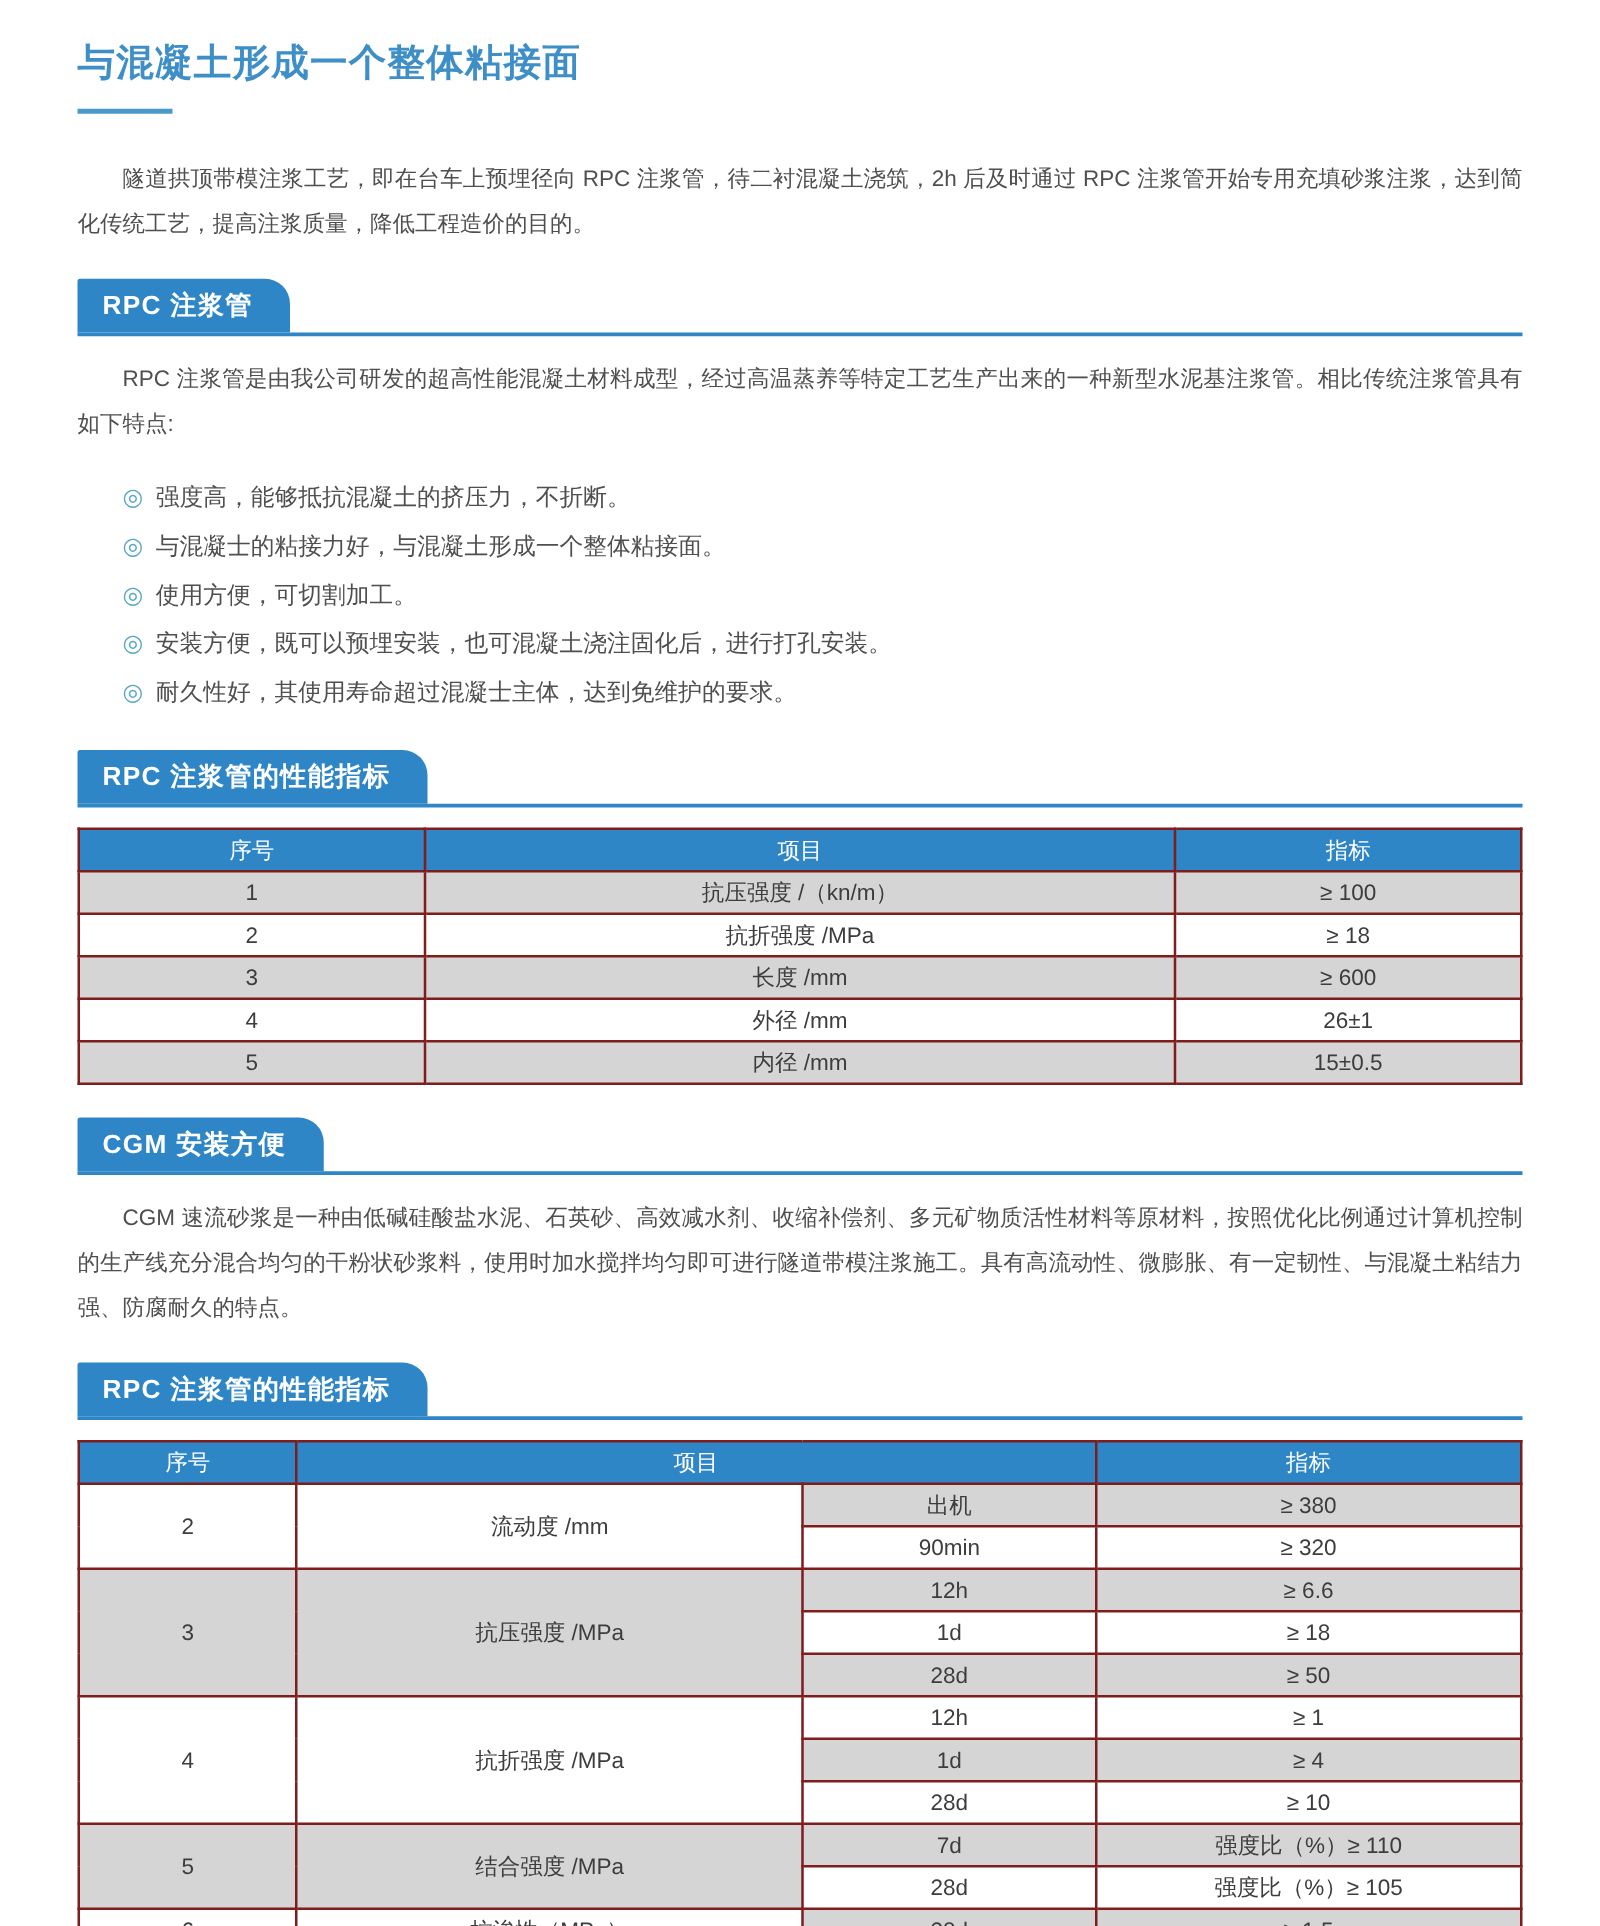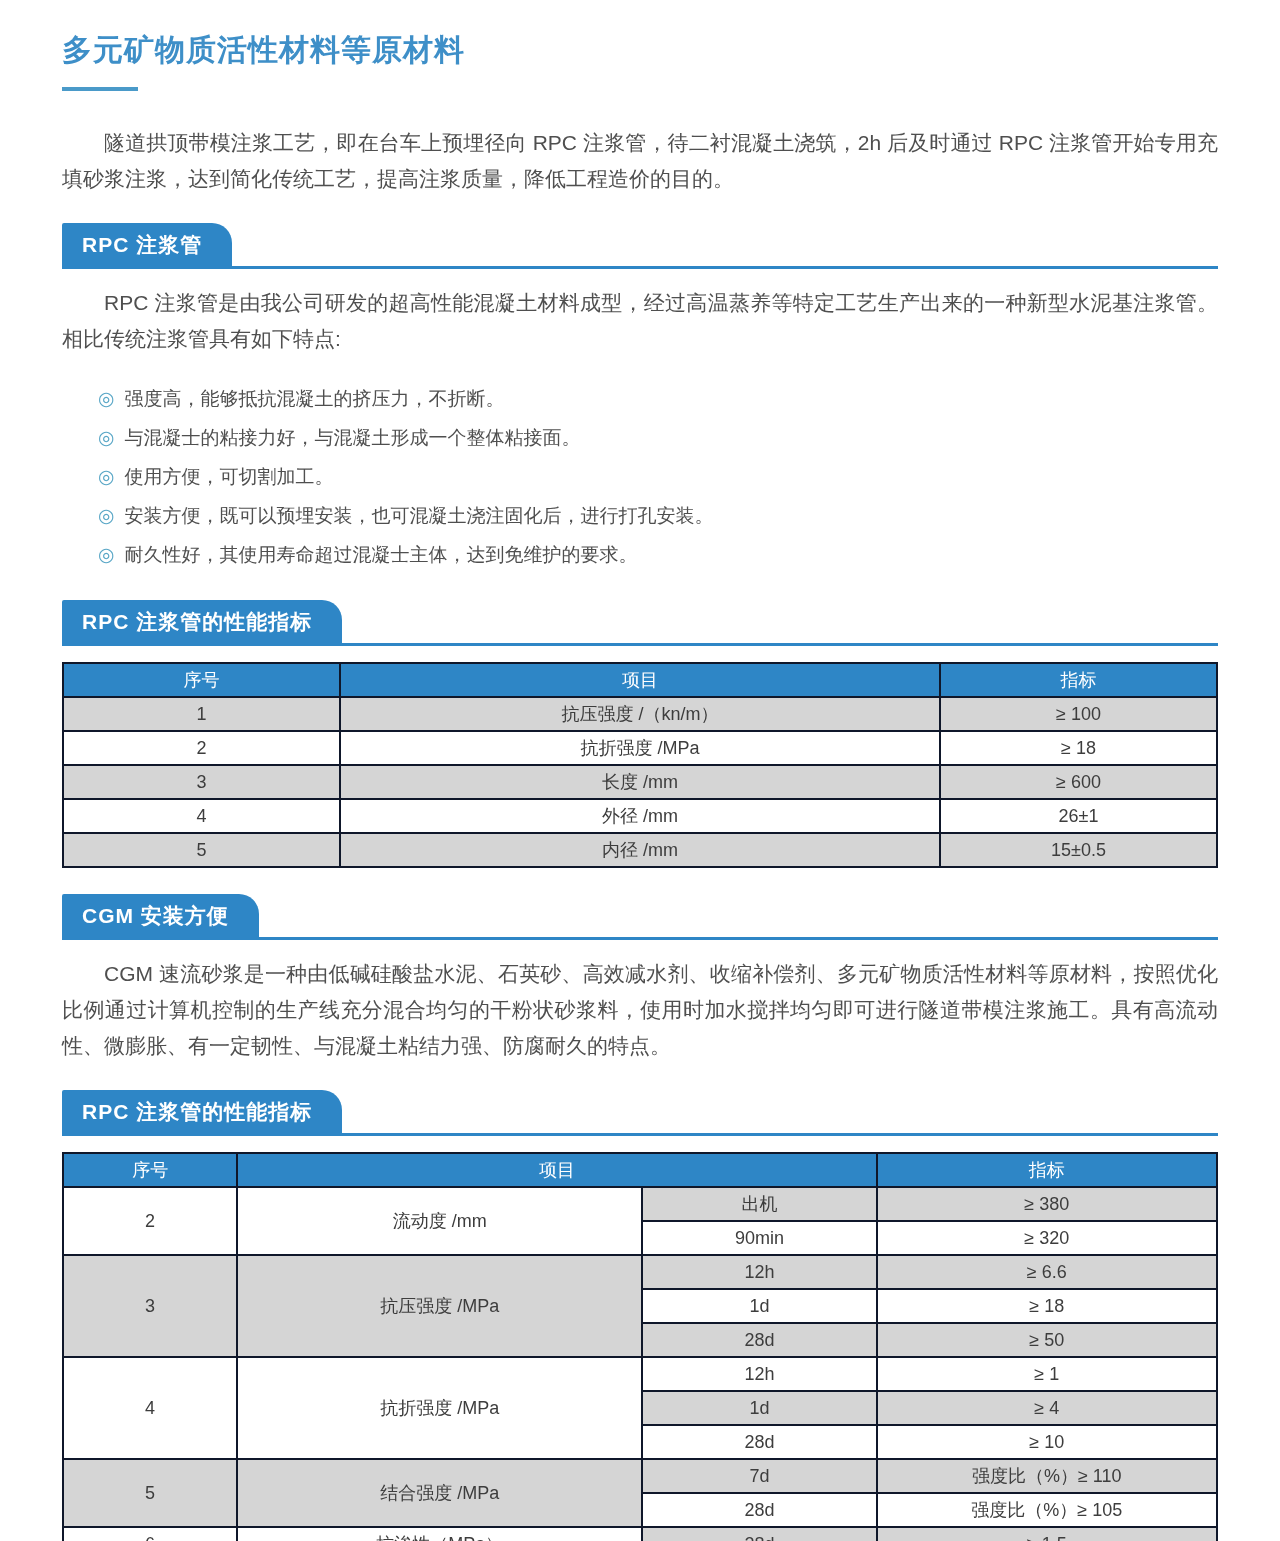--- a/index.html
+++ b/index.html
@@ -13,21 +13,21 @@
 
   .page-title {
     font-size:30px; font-weight:700; color:#3e8fc8;
     margin:6px 0 0 0; letter-spacing:1px;
   }
   .title-underline {
     width:76px; height:4px; background:#4a9ac9; margin:16px 0 34px 0;
   }
 
   .para {
-    font-size:21px; line-height:36px; color:#4f4f4f;
+    font-size:18px; line-height:36px; color:#4f4f4f;
     text-indent:2em; margin:0 0 22px 0; text-align:justify;
   }
 
   .badge-row {
     border-bottom:3px solid #2e86c6;
     margin:26px 0 16px 0; line-height:0;
   }
   .badge {
     display:inline-block; background:#2e86c6; color:#ffffff;
     font-size:21px; font-weight:700; line-height:26px;
@@ -42,34 +42,34 @@
     font-size:19px; line-height:39px; color:#4f4f4f;
   }
   .bullets .dot { color:#58a6c6; margin-right:10px; font-size:19px; }
 
   table.spec {
     width:100%; border-collapse:collapse; margin-top:14px;
     font-size:18px; color:#3d3d3d; text-align:center;
     table-layout:fixed;
   }
   table.spec th, table.spec td {
-    border:2px solid #0f172a; padding:4px 8px; height:33px;
+    border:2px solid #7f1d1d; padding:4px 8px; height:33px;
     line-height:24px; background:#ffffff;
   }
   table.spec th {
     background:#2e86c6; color:#ffffff; font-weight:400;
   }
   table.spec td.gray { background:#d5d5d5; }
 </style>
 </head>
 <body>
 
 <div class="page">
 
-  <h1 class="page-title">多元矿物质活性材料等原材料</h1>
+  <h1 class="page-title">与混凝土形成一个整体粘接面</h1>
   <div class="title-underline"></div>
 
   <p class="para">隧道拱顶带模注浆工艺，即在台车上预埋径向 RPC 注浆管，待二衬混凝土浇筑，2h 后及时通过 RPC 注浆管开始专用充填砂浆注浆，达到简化传统工艺，提高注浆质量，降低工程造价的目的。</p>
 
   <div class="badge-row">
     <span class="badge">RPC 注浆管</span>
   </div>
   <p class="para after-badge">RPC 注浆管是由我公司研发的超高性能混凝土材料成型，经过高温蒸养等特定工艺生产出来的一种新型水泥基注浆管。相比传统注浆管具有如下特点:</p>
   <ul class="bullets" id="rpc-bullets">
       <li><span class="dot">◎</span>强度高，能够抵抗混凝土的挤压力，不折断。</li>

